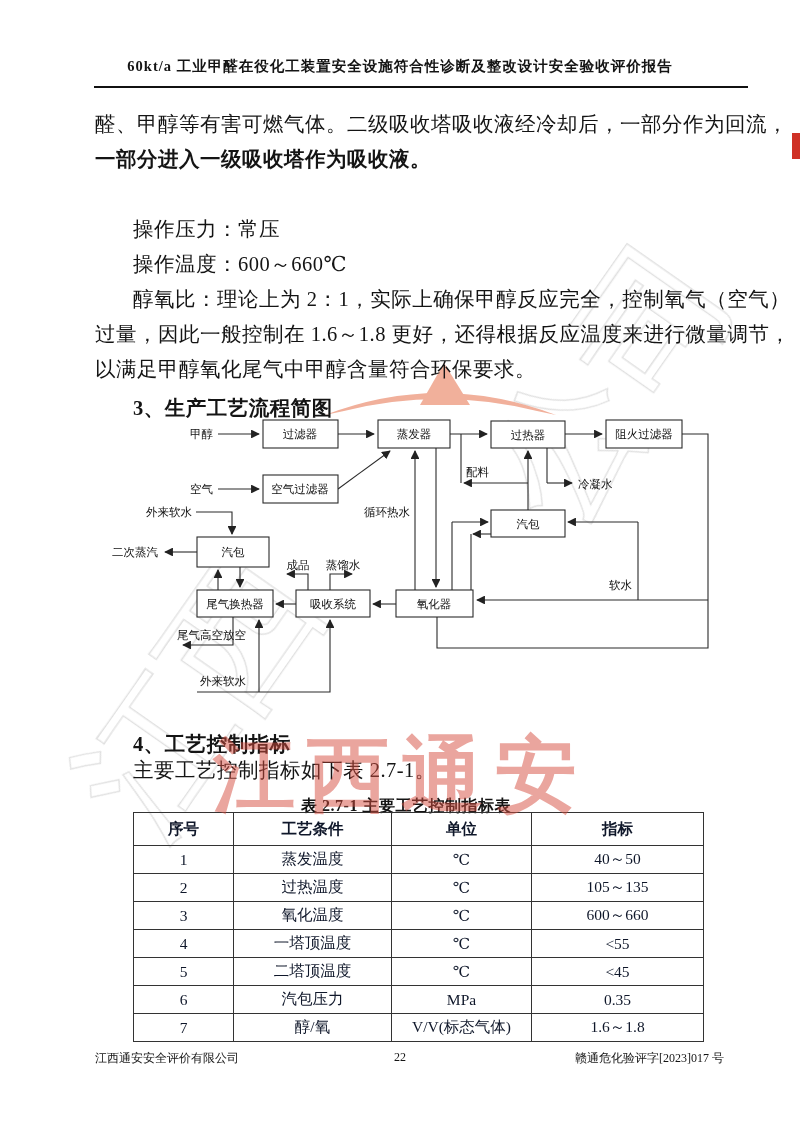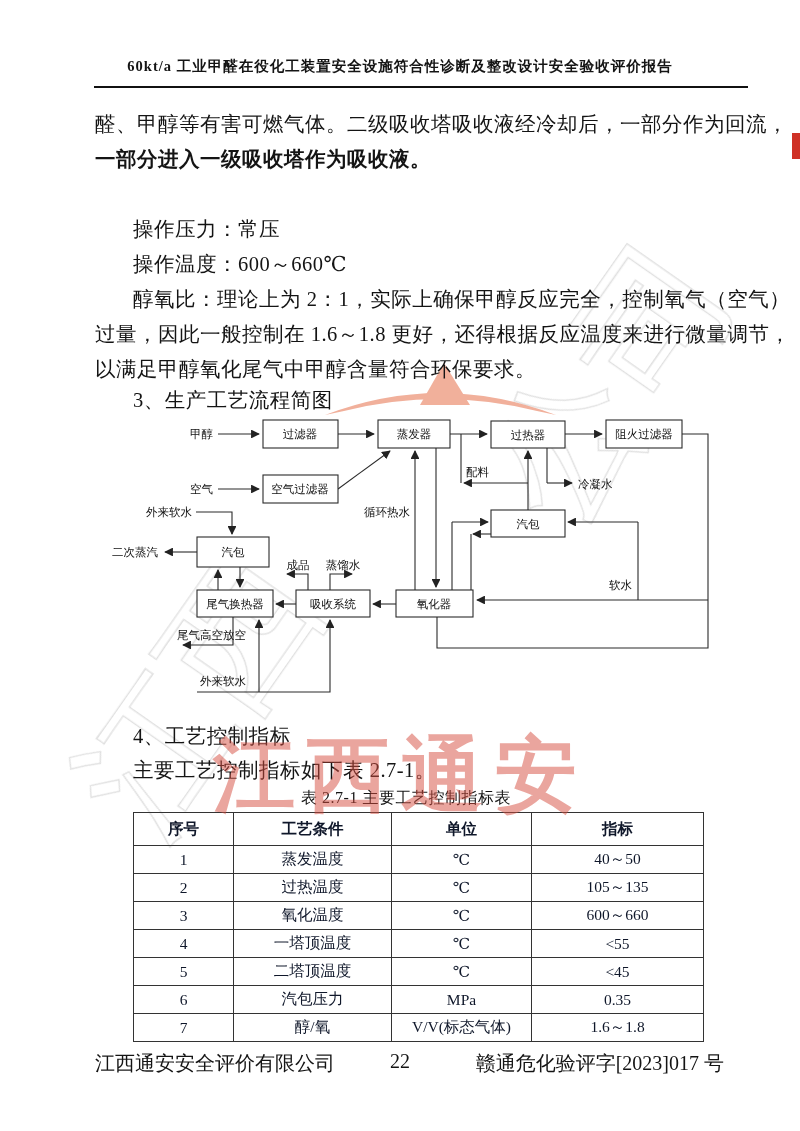--- a/index.html
+++ b/index.html
@@ -1,35 +1,35 @@
 <!DOCTYPE html>
 <html><head>
 <meta charset="utf-8">
 <style>
   html,body{margin:0;padding:0;background:#888;}
   #page{position:relative;width:800px;height:1131px;background:#ffffff;overflow:hidden;
         font-family:"Liberation Serif","DejaVu Serif",serif;color:#141414;}
   .t{position:absolute;font-size:20.5px;letter-spacing:.5px;white-space:nowrap;z-index:3;}
-  .bold{font-weight:normal;}
+  .bold{font-weight:bold;margin-top:8px;}
   #header-title{position:absolute;top:57px;left:0;right:0;text-align:center;
         font-size:14.5px;font-weight:bold;letter-spacing:1px;z-index:3;}
   #header-rule{position:absolute;top:86px;left:94px;width:654px;height:2px;background:#111;z-index:3;}
   #diagram-svg{position:absolute;left:105px;top:408px;z-index:2;}
   #stamp-svg{position:absolute;left:320px;top:353px;z-index:1;}
   #gray-wm-svg{position:absolute;left:0;top:0;z-index:0;}
   #red-watermark{position:absolute;left:213px;top:721px;font-size:82px;font-weight:bold;
         letter-spacing:12px;color:rgba(214,76,62,0.5);z-index:5;white-space:nowrap;pointer-events:none;}
   #red-edge-mark{position:absolute;left:792px;top:133px;width:8px;height:26px;background:#cf3126;z-index:6;}
   #spec-table{position:absolute;left:133px;top:812px;width:570px;border-collapse:collapse;
         table-layout:fixed;z-index:3;font-size:15.5px;}
   #spec-table th,#spec-table td{border:1px solid #333;text-align:center;padding:0;
         font-weight:normal;color:#0f172a;}
   #spec-table th{height:32px;font-weight:bold;}
   #spec-table td{height:27px;}
-  #footer{position:absolute;left:0;right:0;top:1050px;height:22px;font-size:20px;z-index:3;}
+  #footer{position:absolute;left:0;right:0;top:1050px;height:22px;font-size:12px;z-index:3;}
   #footer-company{position:absolute;left:95px;}
   #footer-page{position:absolute;left:0;right:0;text-align:center;}
   #footer-doc{position:absolute;right:76px;}
   svg text{font-family:"Liberation Serif","DejaVu Serif",serif;}
 </style>
 </head>
 <body>
 
 <div id="page">
 

